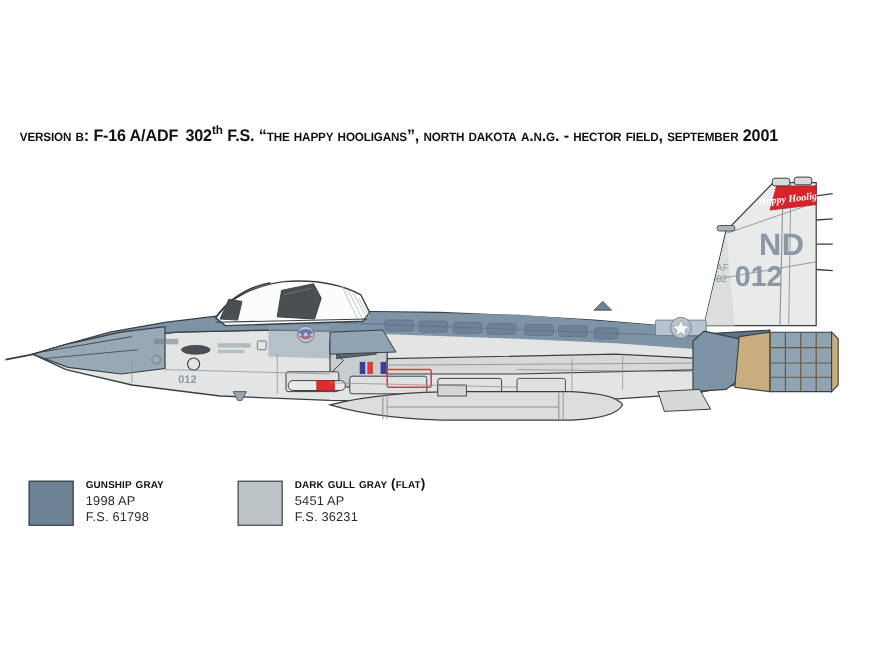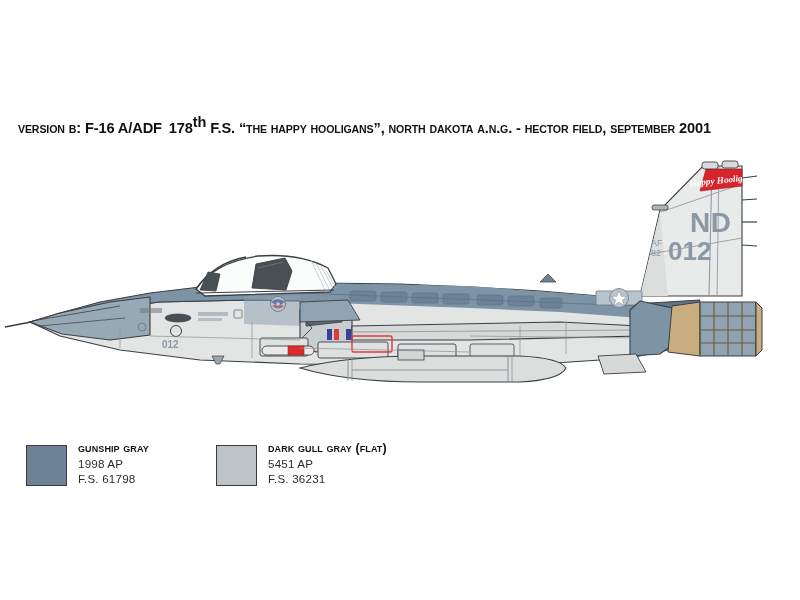--- a/index.html
+++ b/index.html
@@ -40,21 +40,21 @@
     font-stretch: condensed;
     transform: scaleX(0.965);
     transform-origin: left center;
   }
   #caption .sc {
     
     font-variant: small-caps;
     text-transform: lowercase;
   }
   #caption .sup {
-    font-size: 15px;
+    font-size: 11px;
     vertical-align: super;
     font-weight: bold;
     letter-spacing: 0;
   }
   #caption .gap { display: inline-block; width: 7px; }
 
   
   #art {
     position: absolute;
     left: 0px;
@@ -66,21 +66,21 @@
 
   
   #legend {
     position: absolute;
     left: 26px;
     top: 434px;
     width: 740px;
     height: 60px;
     display: flex;
     flex-direction: row;
-    align-items: center;
+    align-items: flex-start;
   }
   .legend-item {
     display: flex;
     flex-direction: row;
     align-items: flex-start;
   }
   .legend-item.i0 { width: 190px; }
   .legend-item.i1 { width: 185px; }
   .legend-item.i2 { width: 200px; }
 
@@ -119,21 +119,21 @@
   }
   .legend-code { margin-bottom: 3px; }
 </style>
 </head>
 <body>
 
 <div id="page">
 
   <div id="caption">
     <span class="sc">Version B:</span>
-    <span>F-16 A/ADF</span><span class="gap"></span><span>178</span><span class="sup">th</span>
+    <span>F-16 A/ADF</span><span class="gap"></span><span>302</span><span class="sup">th</span>
     <span>F.S.</span>
     <span class="sc">“The Happy Hooligans”,</span>
     <span class="sc">North Dakota A.N.G. - Hector Field,</span>
     <span class="sc">September 2001</span>
   </div>
 
   <div id="art">
   <svg width="800" height="265" viewBox="0 0 800 265" xmlns="http://www.w3.org/2000/svg">
     <defs>
       <clipPath id="clipTail">

